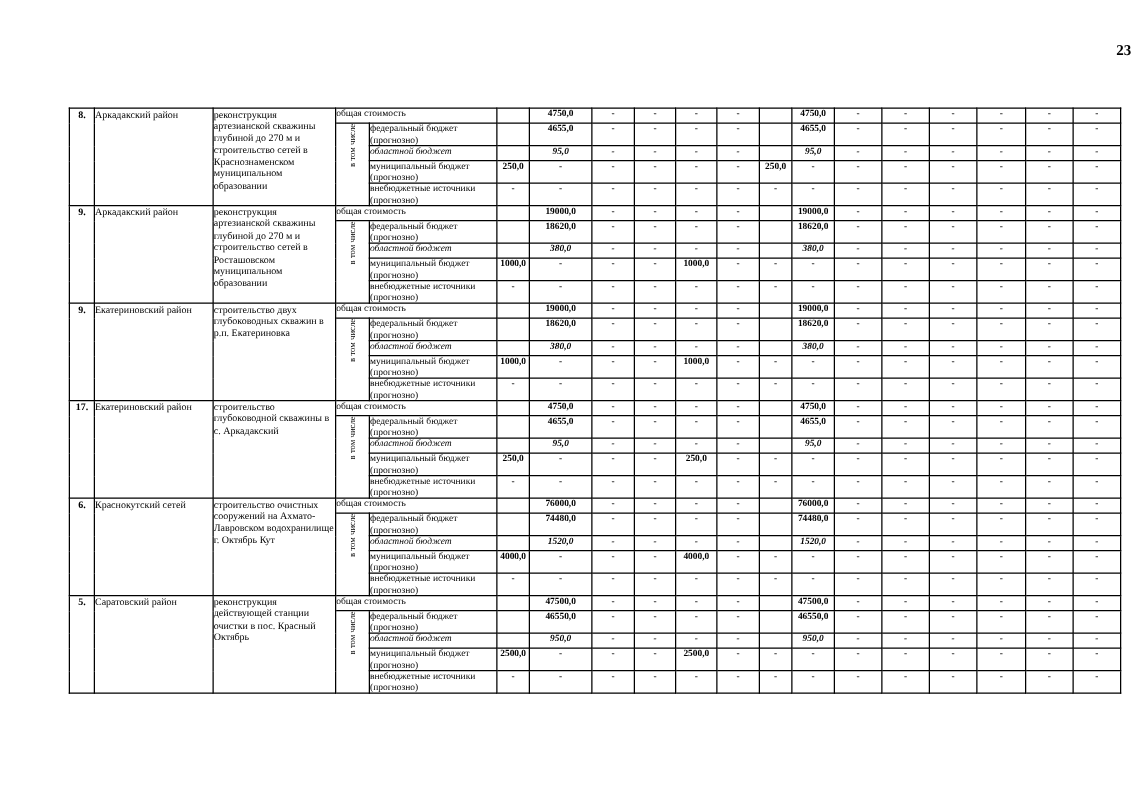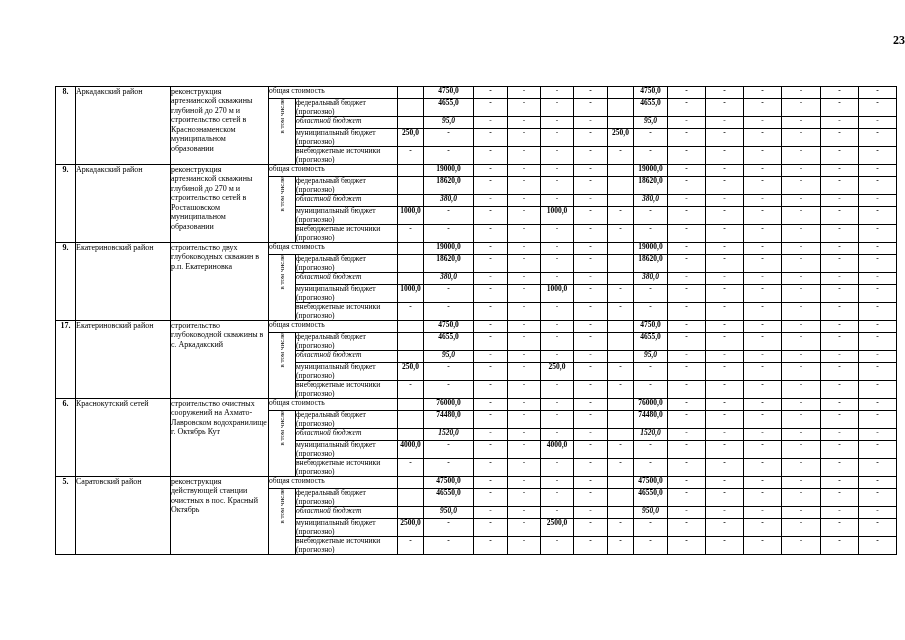--- a/index.html
+++ b/index.html
@@ -545,21 +545,21 @@
         <td class="val">-</td>
         <td class="val">-</td>
         <td class="val">-</td>
         <td class="val">-</td>
         <td class="val">-</td>
         <td class="val">-</td>
       </tr>
       <tr class="rt">
         <td class="num" rowspan="5">5.</td>
         <td class="district" rowspan="5">Саратовский район</td>
-        <td class="project" rowspan="5">реконструкция действующей станции очистных в пос. Красный Октябрь</td>
+        <td class="project" rowspan="5">реконструкция действующей станции очистки в пос. Красный Октябрь</td>
         <td class="src total" colspan="2">общая стоимость</td>
         <td class="val"></td>
         <td class="val">47500,0</td>
         <td class="val">-</td>
         <td class="val">-</td>
         <td class="val">-</td>
         <td class="val">-</td>
         <td class="val"></td>
         <td class="val">47500,0</td>
         <td class="val">-</td>

